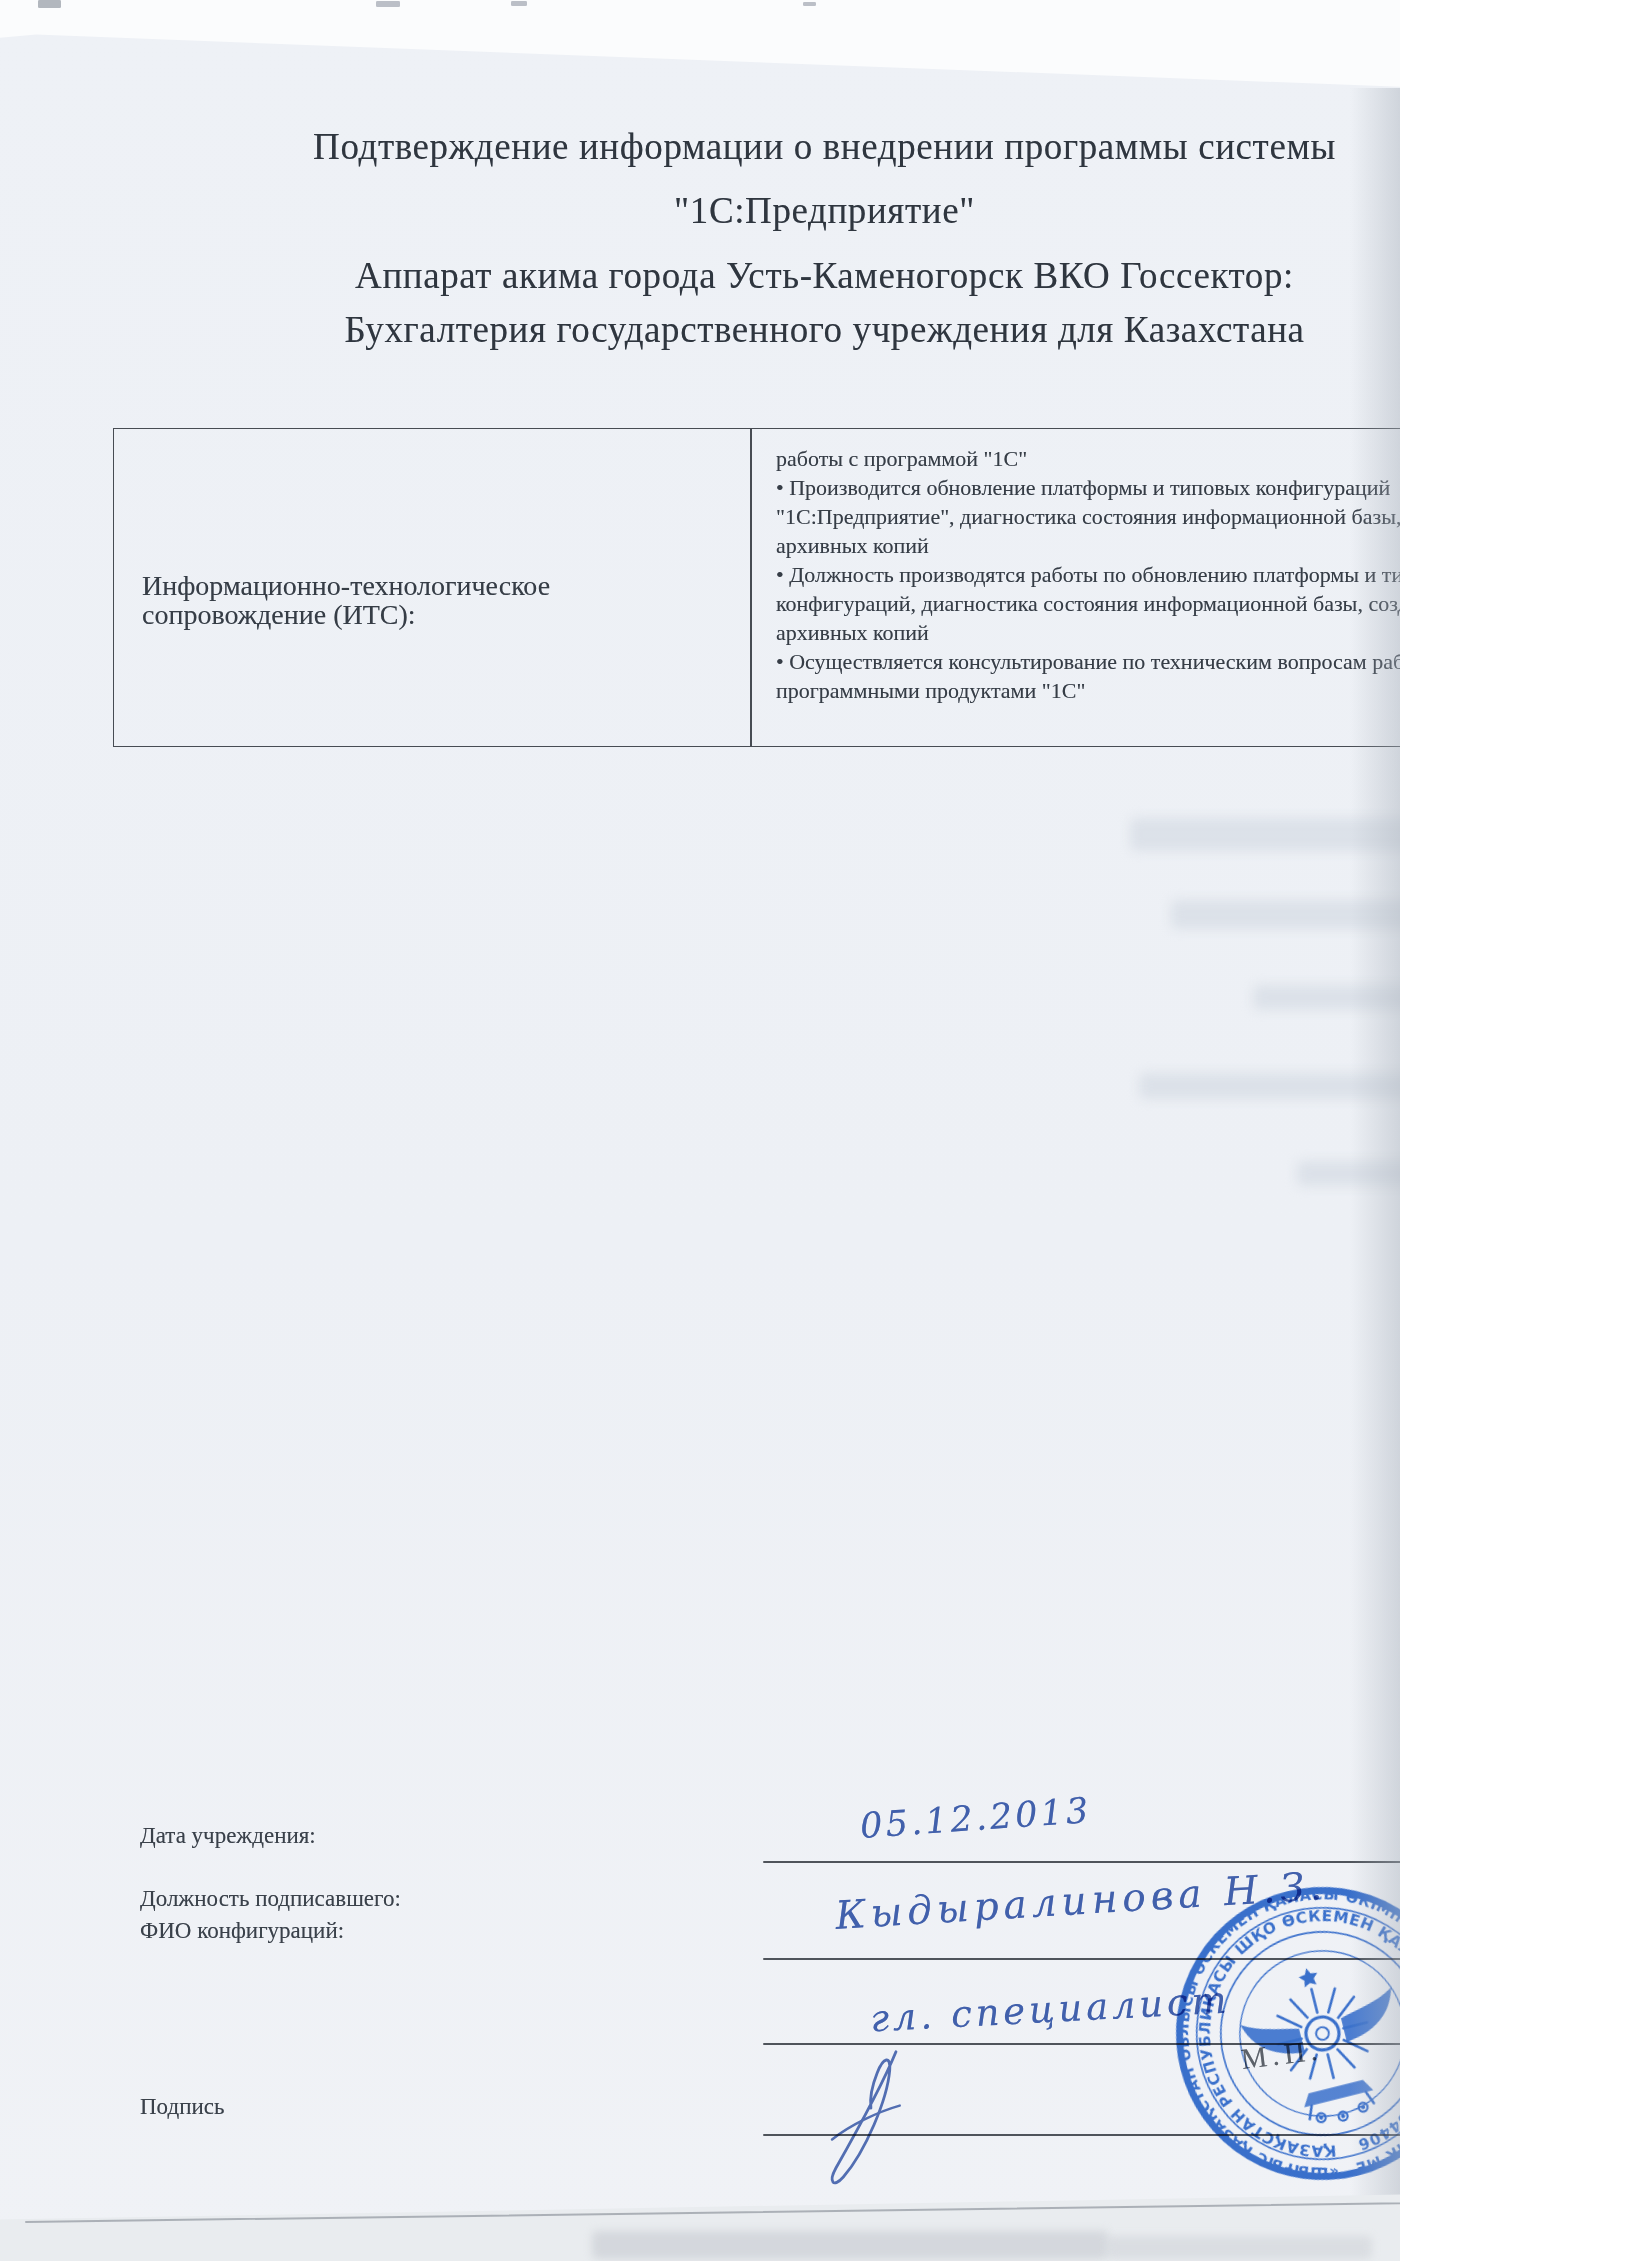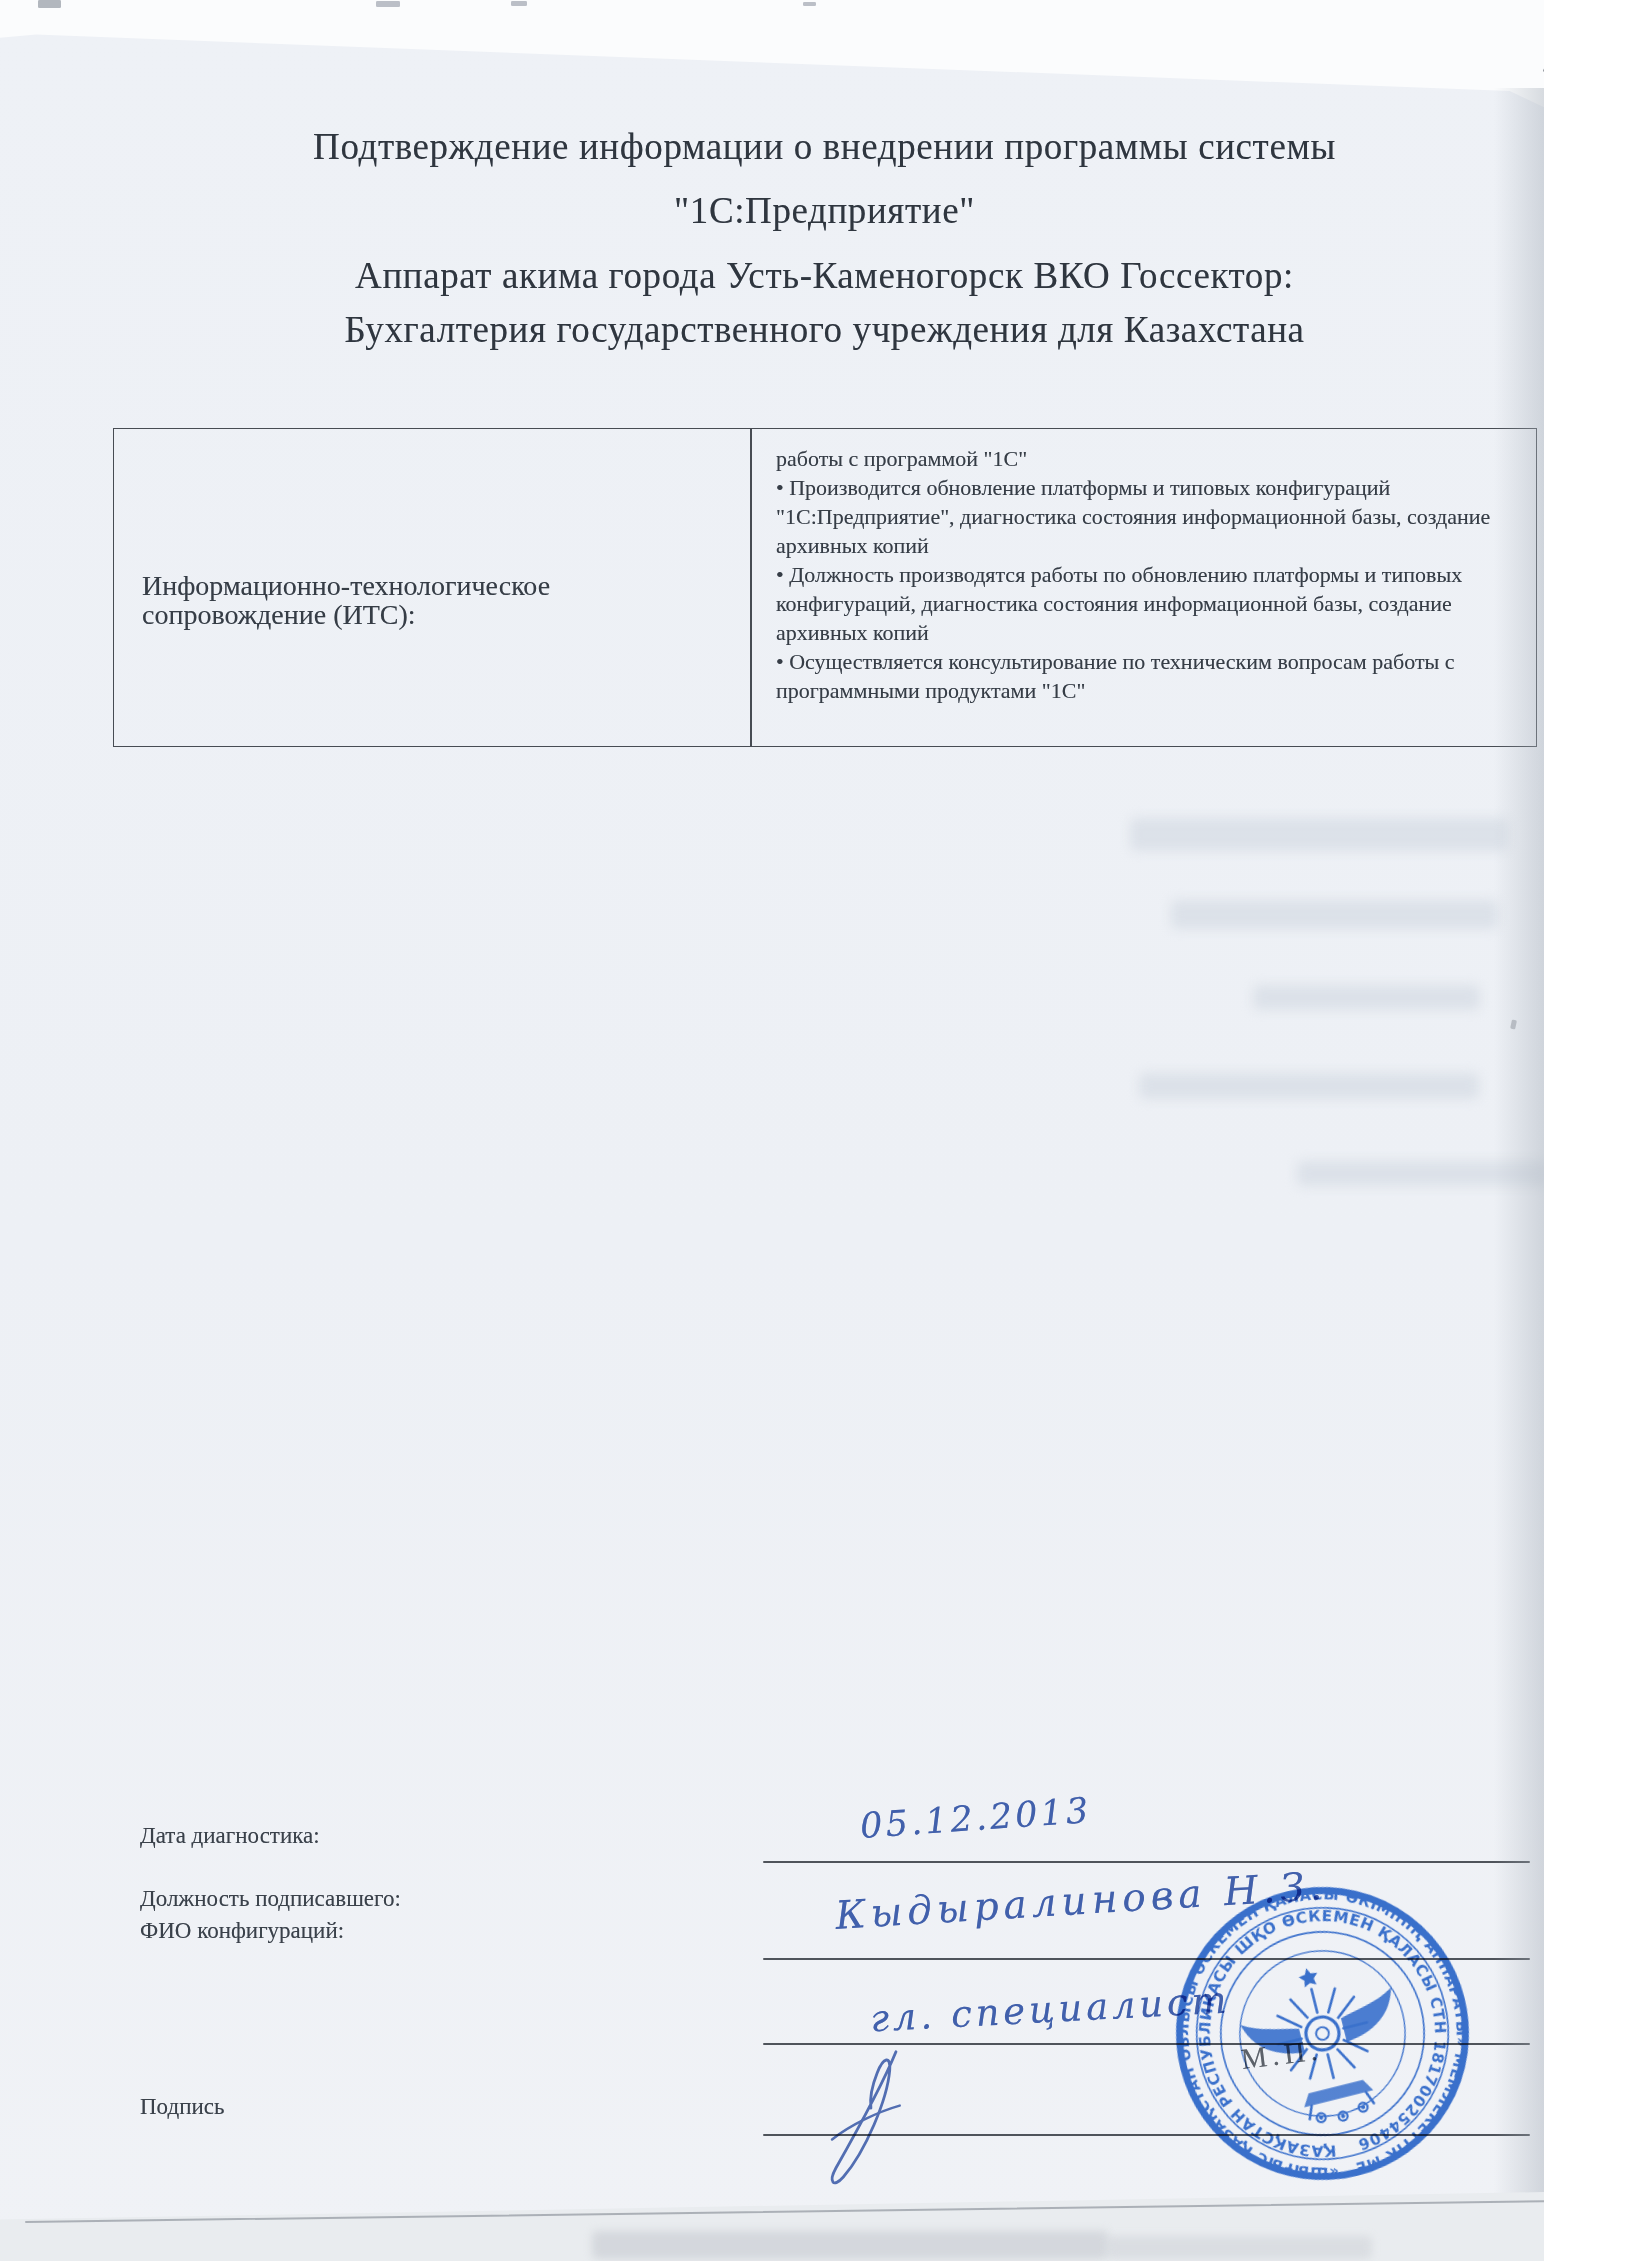--- a/index.html
+++ b/index.html
@@ -1,18 +1,18 @@
 <!DOCTYPE html>
 <html style="font-size:10px"><head>
 <meta charset="utf-8">
 <style>
   html,body{margin:0;padding:0;background:#ffffff;}
   #page{
     position:relative;
-    width:1544px;height:2261px;
+    width:1400px;height:2261px;
     overflow:hidden;
     background:linear-gradient(180deg,#eef1f6 0%,#edf0f5 55%,#f0f2f6 100%);
     font-family:"Liberation Serif","DejaVu Serif",serif;
     color:#363d46;
   }
   
   .scan-top{
     position:absolute;left:0;top:0;width:1650px;height:157px;
     background:#fbfcfd;
     clip-path:polygon(0 0,100% 0,100% 100%,91.5% 58%,2.2% 22%,0 24%);
@@ -114,21 +114,21 @@
     <div class="v-divider"></div>
     <div class="cell-left doc-text">Информационно-технологическое сопровождение (ИТС):</div>
     <div class="cell-right doc-text">
       <p>работы с программой "1С"</p>
       <p>• Производится обновление платформы и типовых конфигураций "1С:Предприятие", диагностика состояния информационной базы, создание архивных копий</p>
       <p>• Должность производятся работы по обновлению платформы и типовых конфигураций, диагностика состояния информационной базы, создание архивных копий</p>
       <p>• Осуществляется консультирование по техническим вопросам работы с программными продуктами "1С"</p>
     </div>
   </div>
 
-  <div class="sig-label doc-text" style="top:1823px;">Дата диагностика:</div>
+  <div class="sig-label doc-text" style="top:1823px;">Дата учреждения:</div>
   <div class="sig-line" style="top:1861px;"></div>
 
   <div class="sig-label doc-text" style="top:1918px;">ФИО конфигураций:</div>
   <div class="sig-line" style="top:1958px;"></div>
 
   <div class="sig-label doc-text" style="top:1886px;">Должность подписавшего:</div>
   <div class="sig-line" style="top:2043px;"></div>
 
   <div class="sig-label doc-text" style="top:2094px;">Подпись</div>
   <div class="sig-line" style="top:2134px;"></div>

